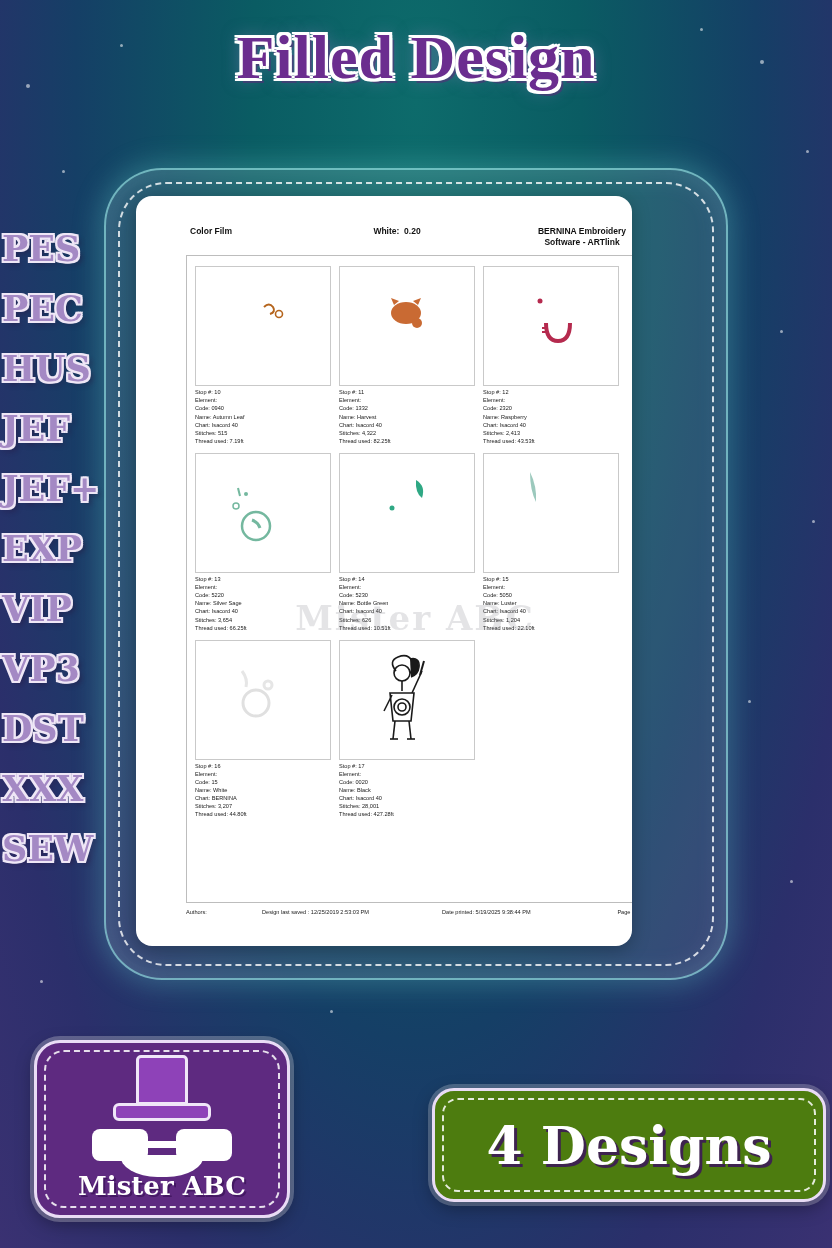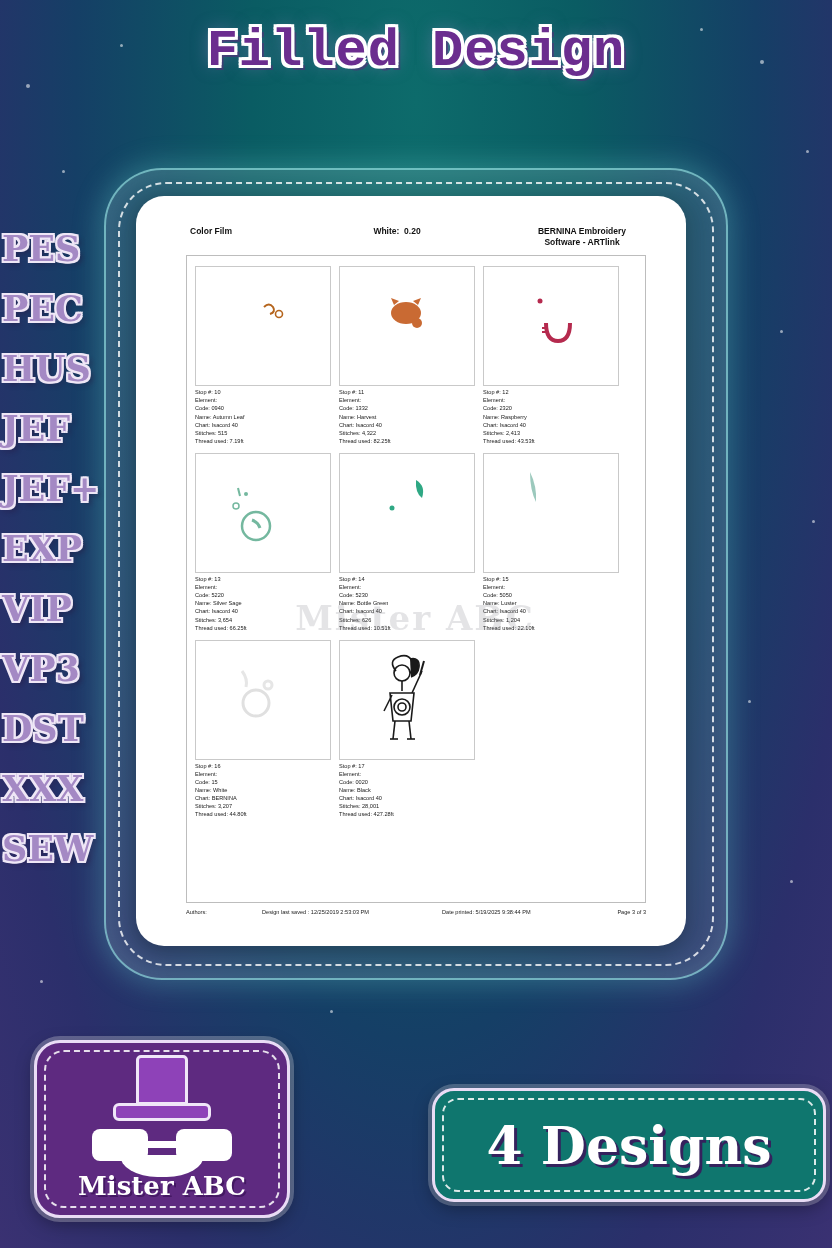--- a/index.html
+++ b/index.html
@@ -26,23 +26,23 @@
   .title-wrap {
     position: absolute;
     top: 22px;
     left: 0;
     width: 832px;
     text-align: center;
     z-index: 5;
   }
   .title {
     display: inline-block;
-    font-family: Liberation Mono, monospace;
+    font-family: Liberation Serif, serif;
     font-weight: bold;
-    font-size: 52px;
+    font-size: 62px;
     letter-spacing: 1px;
     color: #6b2d8f;
     -webkit-text-stroke: 0px;
     text-shadow:
       3px 0 0 #ffffff, -3px 0 0 #ffffff, 0 3px 0 #ffffff, 0 -3px 0 #ffffff,
       3px 3px 0 #ffffff, -3px 3px 0 #ffffff, 3px -3px 0 #ffffff, -3px -3px 0 #ffffff,
       5px 5px 0 rgba(90,40,120,0.55), 0 0 18px rgba(180,140,220,0.55);
   }
 
   
@@ -86,24 +86,24 @@
     bottom: 12px;
     border: 2px dashed rgba(255,255,255,0.8);
     border-radius: 48px;
   }
 
   
   .page {
     position: absolute;
     left: 136px;
     top: 196px;
-    width: 550px;
+    width: 496px;
     height: 750px;
     background: #ffffff;
-    border-radius: 28px;
+    border-radius: 16px;
     box-shadow: 0 4px 18px rgba(0,0,0,0.25);
     overflow: hidden;
   }
   .doc {
     position: absolute;
     left: 50px;
     top: 30px;
     width: 460px;
     height: 690px;
     font-size: 7px;
@@ -257,21 +257,21 @@
     text-shadow: 2px 2px 0 rgba(60,20,90,0.8);
   }
 
   
   .designs {
     position: absolute;
     left: 432px;
     top: 1088px;
     width: 388px;
     height: 108px;
-    background: #0f766e;
+    background: #4d7c0f;
     border-radius: 22px;
     border: 3px solid #e9dcf5;
     box-shadow: 0 0 0 4px rgba(255,255,255,0.22), 0 6px 18px rgba(0,0,0,0.35);
   }
   .designs-dash {
     position: absolute;
     left: 7px; top: 7px; right: 7px; bottom: 7px;
     border: 2px dashed rgba(255,255,255,0.85);
     border-radius: 16px;
   }

